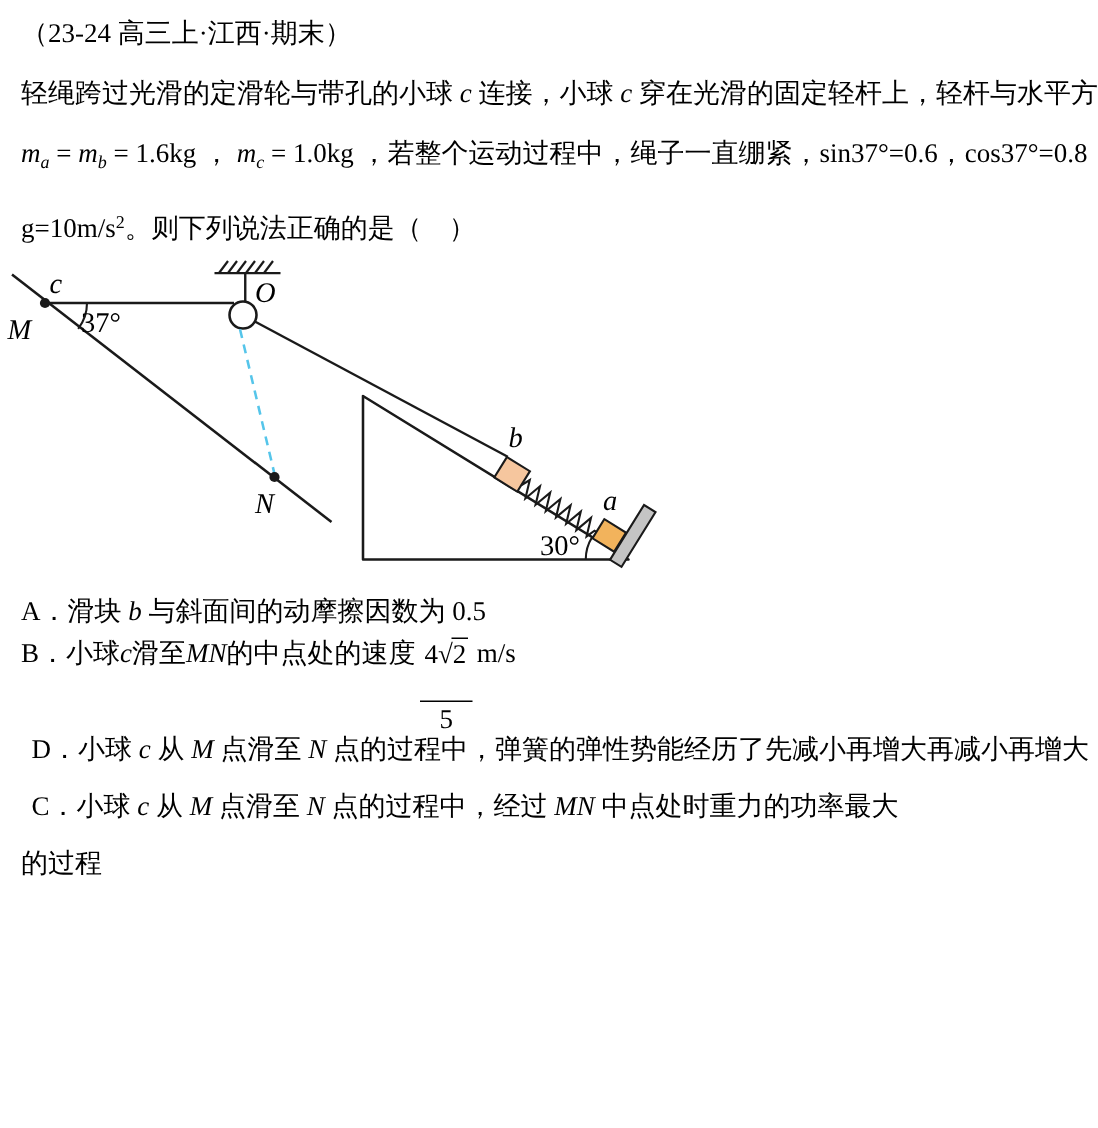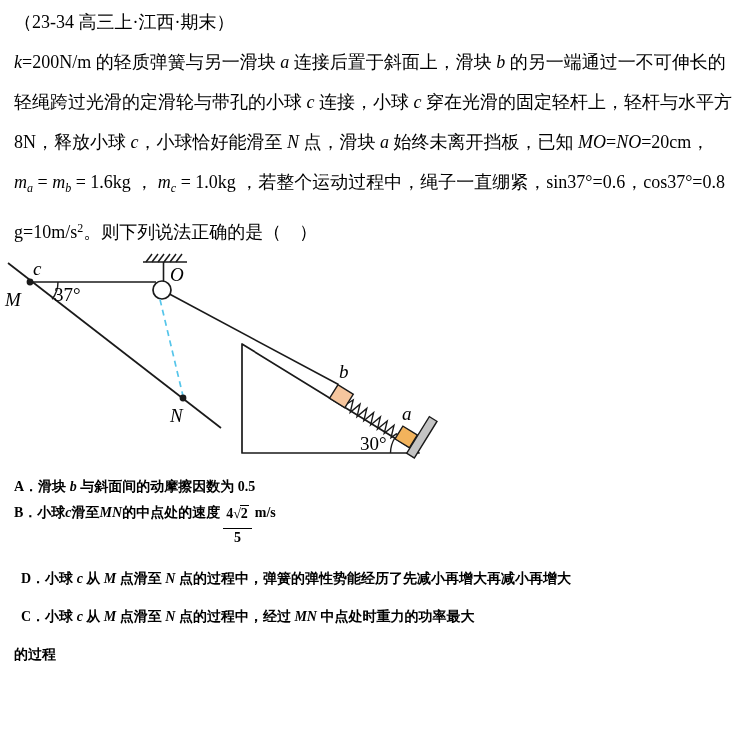--- a/index.html
+++ b/index.html
@@ -5,46 +5,44 @@
   html,body { margin:0; padding:0; background:#ffffff; }
   body {
     width:732px; height:752px; overflow:hidden;
     color:#000;
     font-family:"Liberation Serif","DejaVu Serif",serif;
   }
   .doc { padding:2px 0 0 14px; }
   .tline {
     font-size:18px; line-height:40px; white-space:nowrap;
   }
-  .opt { font-size:14px; line-height:38px; white-space:nowrap;font-weight:bold; }
+  .opt { font-size:18px; line-height:38px; white-space:nowrap; }
   .opt-tall { height:54px; display:flex; align-items:flex-start; line-height:1; }
   .opt-indent { padding-left:7px; }
   .i { font-style:italic; }
   .isub { font-style:italic; font-size:12px; vertical-align:-4px; }
   .sup { font-size:12px; vertical-align:6px; }
   .frac { display:inline-block; text-align:center; vertical-align:middle; line-height:1.15; margin:0 3px; }
-  .frac .num { display:block; border-bottom:1.4px solid #000; padding:0 3px 6px; }
+  .frac .num { display:block; border-bottom:1.4px solid #000; padding:0 3px 20px; }
   .frac .den { display:block; padding-top:1px; }
   .sqrt .rsign { letter-spacing:-1px; }
   .sqrt .rad { border-top:1.4px solid #000; padding:0 1px; }
   svg text {
     font-family:"Liberation Serif","DejaVu Serif",serif;
     font-size:19px; fill:#000;
   }
   svg text.it { font-style:italic; }
 </style>
 </head>
 <body>
 
 <div class="doc">
 
-  <div class="tline">（23-34 高三上·江西·期末）</div>
-  <div class="tline"><span class="i">k</span>=200N/m 的轻质弹簧与另一滑块 <span class="i">a</span> 连接后置于斜面上，滑块 <span class="i">b</span> 的另一端通过一不可伸长的</div>
+  <div class="tline">（23-24 高三上·江西·期末）</div>
   <div class="tline">轻绳跨过光滑的定滑轮与带孔的小球 <span class="i">c</span> 连接，小球 <span class="i">c</span> 穿在光滑的固定轻杆上，轻杆与水平方</div>
-  <div class="tline">8N，释放小球 <span class="i">c</span>，小球恰好能滑至 <span class="i">N</span> 点，滑块 <span class="i">a</span> 始终未离开挡板，已知 <span class="i">MO</span>=<span class="i">NO</span>=20cm，</div>
   <div class="tline"><span class="i">m</span><span class="isub">a</span> = <span class="i">m</span><span class="isub">b</span> = 1.6kg ， <span class="i">m</span><span class="isub">c</span> = 1.0kg ，若整个运动过程中，绳子一直绷紧，sin37°=0.6，cos37°=0.8，</div>
   <div class="tline">g=10m/s<span class="sup">2</span>。则下列说法正确的是（　）</div>
 
   <svg width="732" height="212" viewBox="0 322 732 212" style="display:block; margin-left:-14px;">
 
     <line x1="8" y1="333" x2="221" y2="498" stroke="#1a1a1a" stroke-width="1.7"></line>
 
     <line x1="30" y1="352" x2="156" y2="352" stroke="#1a1a1a" stroke-width="1.6"></line>
 
     <path d="M 58 352 A 28 28 0 0 1 52.1 369.2" fill="none" stroke="#1a1a1a" stroke-width="1.4"></path>

